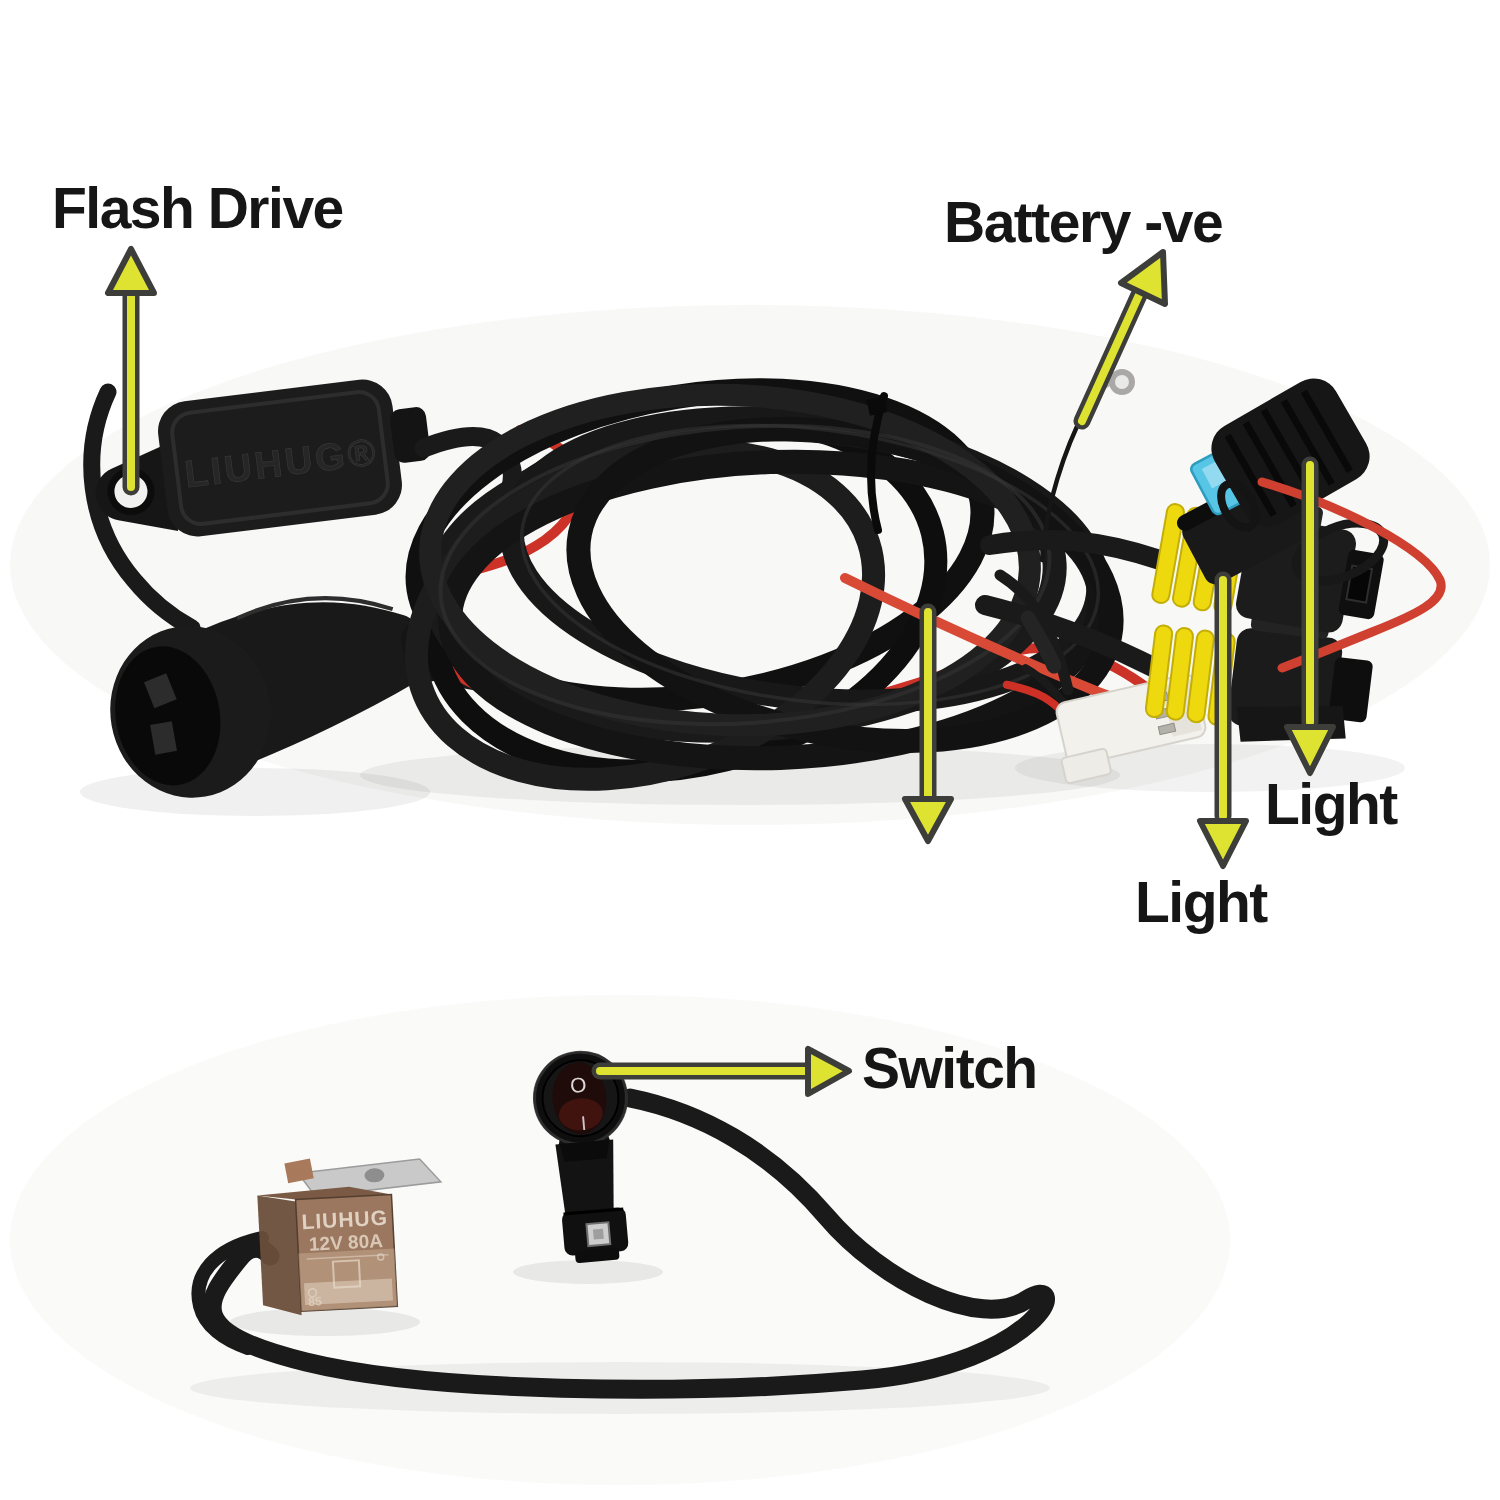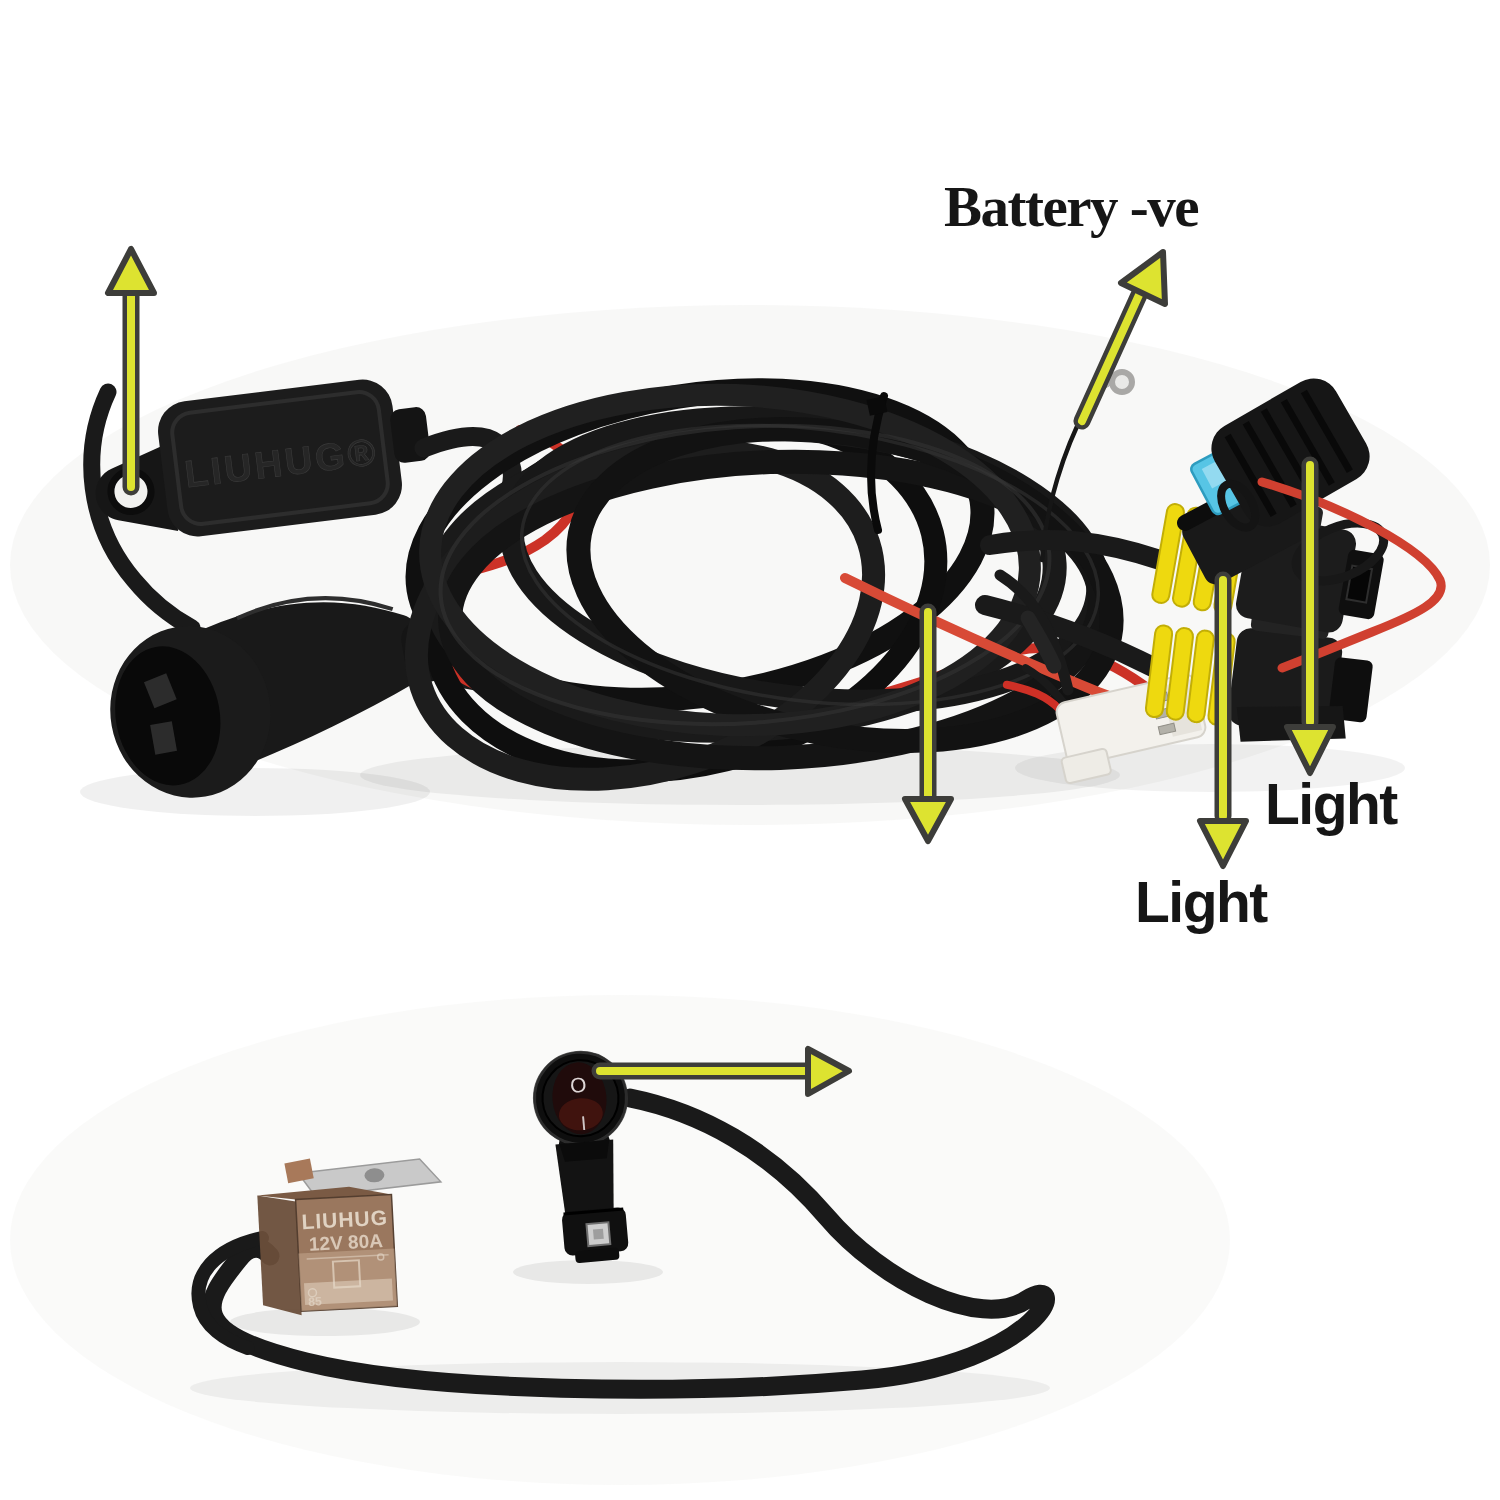--- a/index.html
+++ b/index.html
@@ -215,16 +215,18 @@
       <polygon class="arrow-head" points="1223,866 1200,821 1246,821"></polygon>
     </g>
     <g>
       <path class="arrow-outer" d="M 600,1071 L 810,1071"></path>
       <path class="arrow-inner" d="M 600,1071 L 810,1071"></path>
       <polygon class="arrow-head" points="849,1071 808,1049 808,1094"></polygon>
     </g>
   </g>
 </svg>
 
-  <div class="label" style="left:944px;top:178px;font-family:Liberation Serif, serif;">Battery -ve</div>
+  <div class="label" style="left:52px;top:180px;">Flash Drive</div>
+  <div class="label" style="left:944px;top:194px;">Battery -ve</div>
   <div class="label" style="left:1265px;top:776px;">Light</div>
   <div class="label" style="left:1135px;top:874px;">Light</div>
+  <div class="label" style="left:862px;top:1040px;">Switch</div>
 </div>
 
 </body></html>

